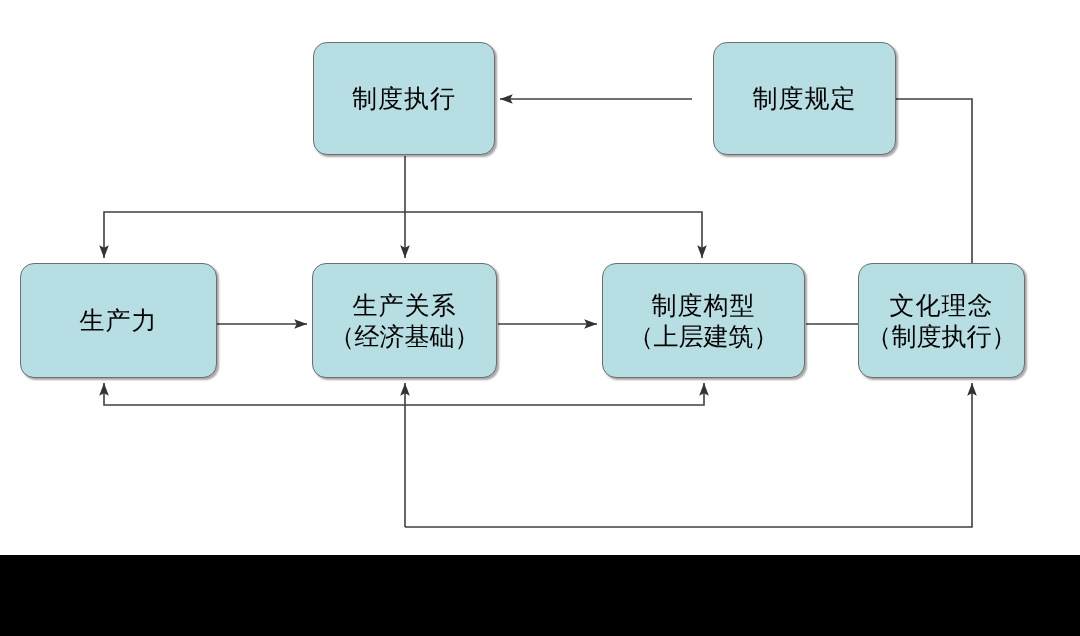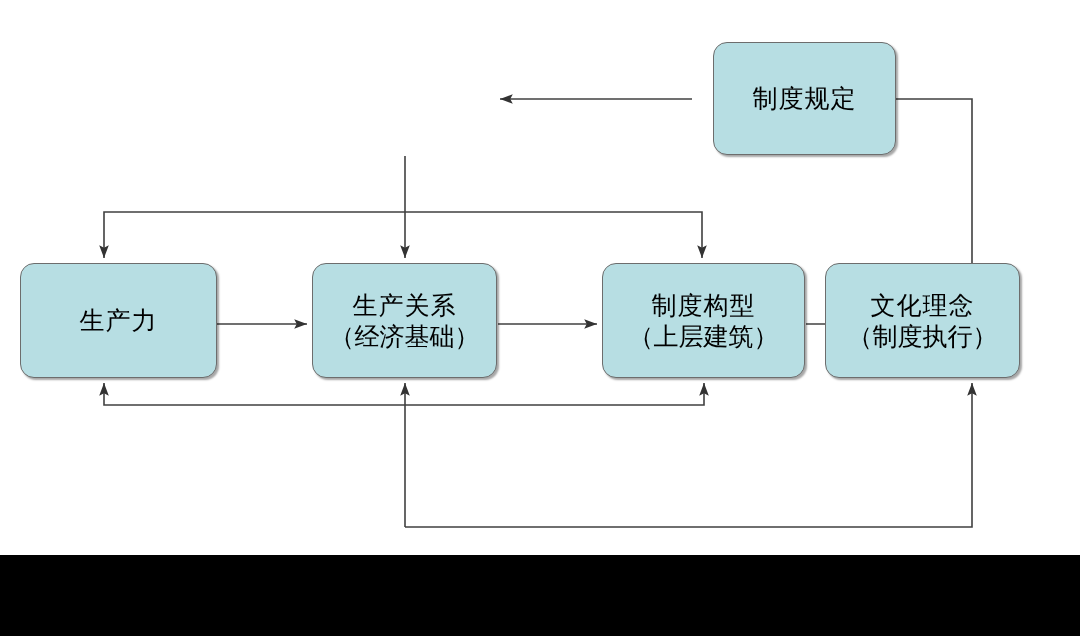--- a/index.html
+++ b/index.html
@@ -89,39 +89,42 @@
       <path d="M 405 405 L 704 405 L 704 383"></path>
 
       <path d="M 405 527 L 405 383"></path>
 
       <path d="M 972 263 L 972 99 L 881 99"></path>
 
       <path d="M 405 527 L 972 527 L 972 383"></path>
     </g>
   </svg>
 
+  <div class="node" style="left:313px; top:42px; width:182px; height:113px;">
+    <span>制度执行</span>
+  </div>
 
   <div class="node" style="left:693px; top:42px; width:183px; height:113px;margin-left:20px;">
     <span>制度规定</span>
   </div>
 
   <div class="node" style="left:20px; top:263px; width:197px; height:115px;">
     <span>生产力</span>
   </div>
 
   <div class="node" style="left:312px; top:263px; width:185px; height:115px;">
     <span>生产关系</span>
     <span class="line2">（经济基础）</span>
   </div>
 
   <div class="node" style="left:602px; top:263px; width:203px; height:115px;">
     <span>制度构型</span>
     <span class="line2">（上层建筑）</span>
   </div>
 
-  <div class="node" style="left:825px; top:263px; width:195px; height:115px;">
+  <div class="node" style="left:858px; top:263px; width:167px; height:115px;">
     <span>文化理念</span>
     <span class="line2">（制度执行）</span>
   </div>
 
   <div id="bottom-bar" style="top:555px; height:81px;"></div>
 
 </div>
 
 </body></html>

